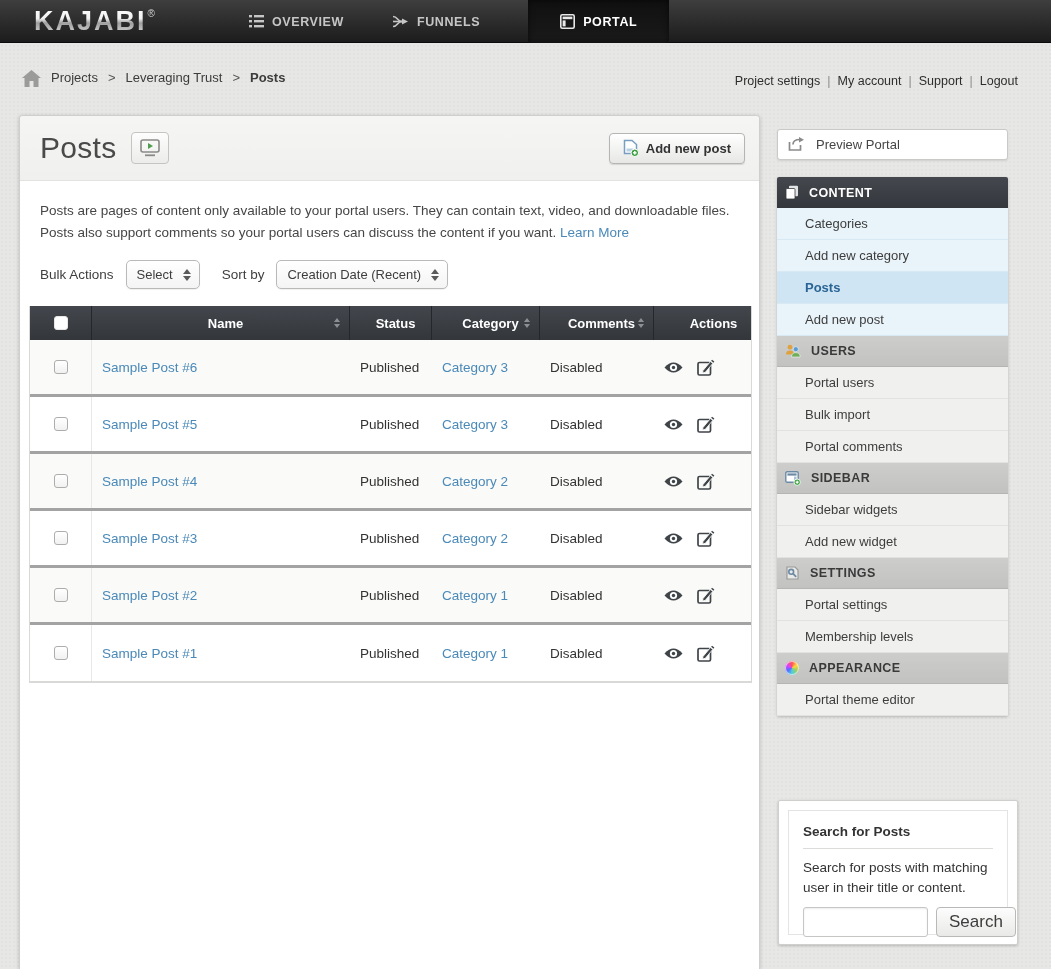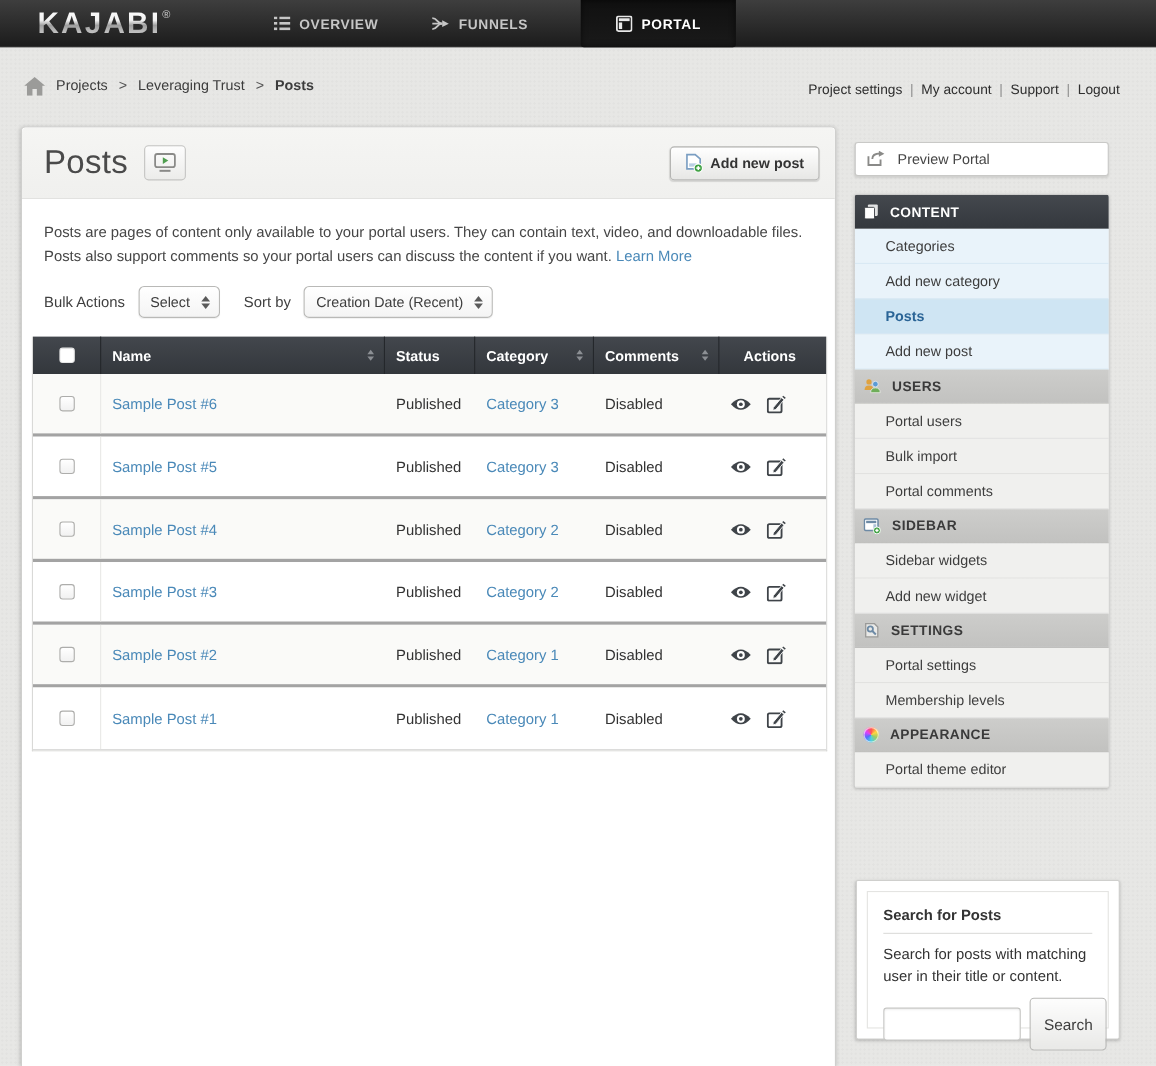--- a/index.html
+++ b/index.html
@@ -95,21 +95,21 @@
   .tri-up { width:0; height:0; border-left:4px solid transparent; border-right:4px solid transparent; border-bottom:5px solid #5a5a5a; }
   .tri-dn { width:0; height:0; border-left:4px solid transparent; border-right:4px solid transparent; border-top:5px solid #5a5a5a; }
   .sortby-label { margin-left:22px; }
 
   
   .grid { margin:17px 9px 0 9px; width:723px; border:1px solid #d9d9d7; border-top:none; }
   .grid-head { display:flex; height:34px; background:linear-gradient(180deg,#43474d,#33373c); }
   .gh-cell {
     display:flex; align-items:center; color:#ffffff;
     font-size:13px; font-weight:bold; padding-left:10px;
-    border-right:1px solid #24272b; position:relative; cursor:pointer;
+    border-right:1px solid #24272b; position:relative; cursor:pointer;justify-content:center;
   }
   .gh-cell:last-child { border-right:none; }
   .sort-arrows { position:absolute; right:9px; display:flex; flex-direction:column; gap:2px; opacity:0.55; }
   .sort-arrows .tri-up { border-bottom-color:#cfd2d6; border-left-width:3.5px; border-right-width:3.5px; border-bottom-width:4.5px; }
   .sort-arrows .tri-dn { border-top-color:#cfd2d6; border-left-width:3.5px; border-right-width:3.5px; border-top-width:4.5px; }
 
   .c-check { width:62px; justify-content:center; padding-left:0; }
   .c-name  { width:258px; }
   .c-status{ width:82px; }
   .c-cat   { width:108px; }
@@ -168,24 +168,24 @@
   .search-inner { border:1px solid #e4e4e2; height:100%; padding:13px 14px 0 14px; }
   .search-title { font-size:13.5px; font-weight:bold; color:#333; }
   .search-div { border-top:1px solid #dcdcda; margin:9px 0 9px 0; }
   .search-desc { font-size:13.5px; color:#333; line-height:1.45; }
   .search-row { display:flex; align-items:center; gap:8px; margin-top:10px; }
   .search-input {
     width:125px; height:30px; border:1px solid #c6c6c4; border-radius:3px;
     box-shadow:inset 0 1px 2px rgba(0,0,0,0.08); font-size:13px; padding:0 6px;
   }
   .search-btn {
-    height:48px; padding:0 12px;
+    height:30px; padding:0 12px;
     background:linear-gradient(180deg,#fdfdfd,#e9e9e7);
     border:1px solid #b9b9b7; border-radius:4px;
-    font-size:14px; color:#3d3d3d; cursor:pointer;
+    font-size:17px; color:#3d3d3d; cursor:pointer;
     font-family:"Liberation Sans", sans-serif;
   }
 
   svg { display:block; }
 </style>
 </head>
 <body>
 
 <div class="topnav">
   <div class="logo-wrap">

